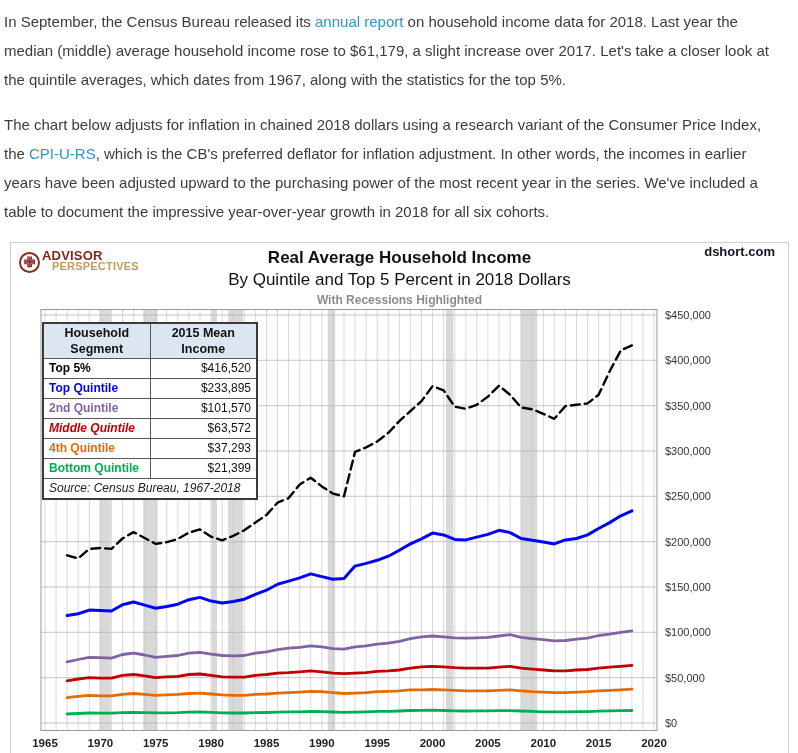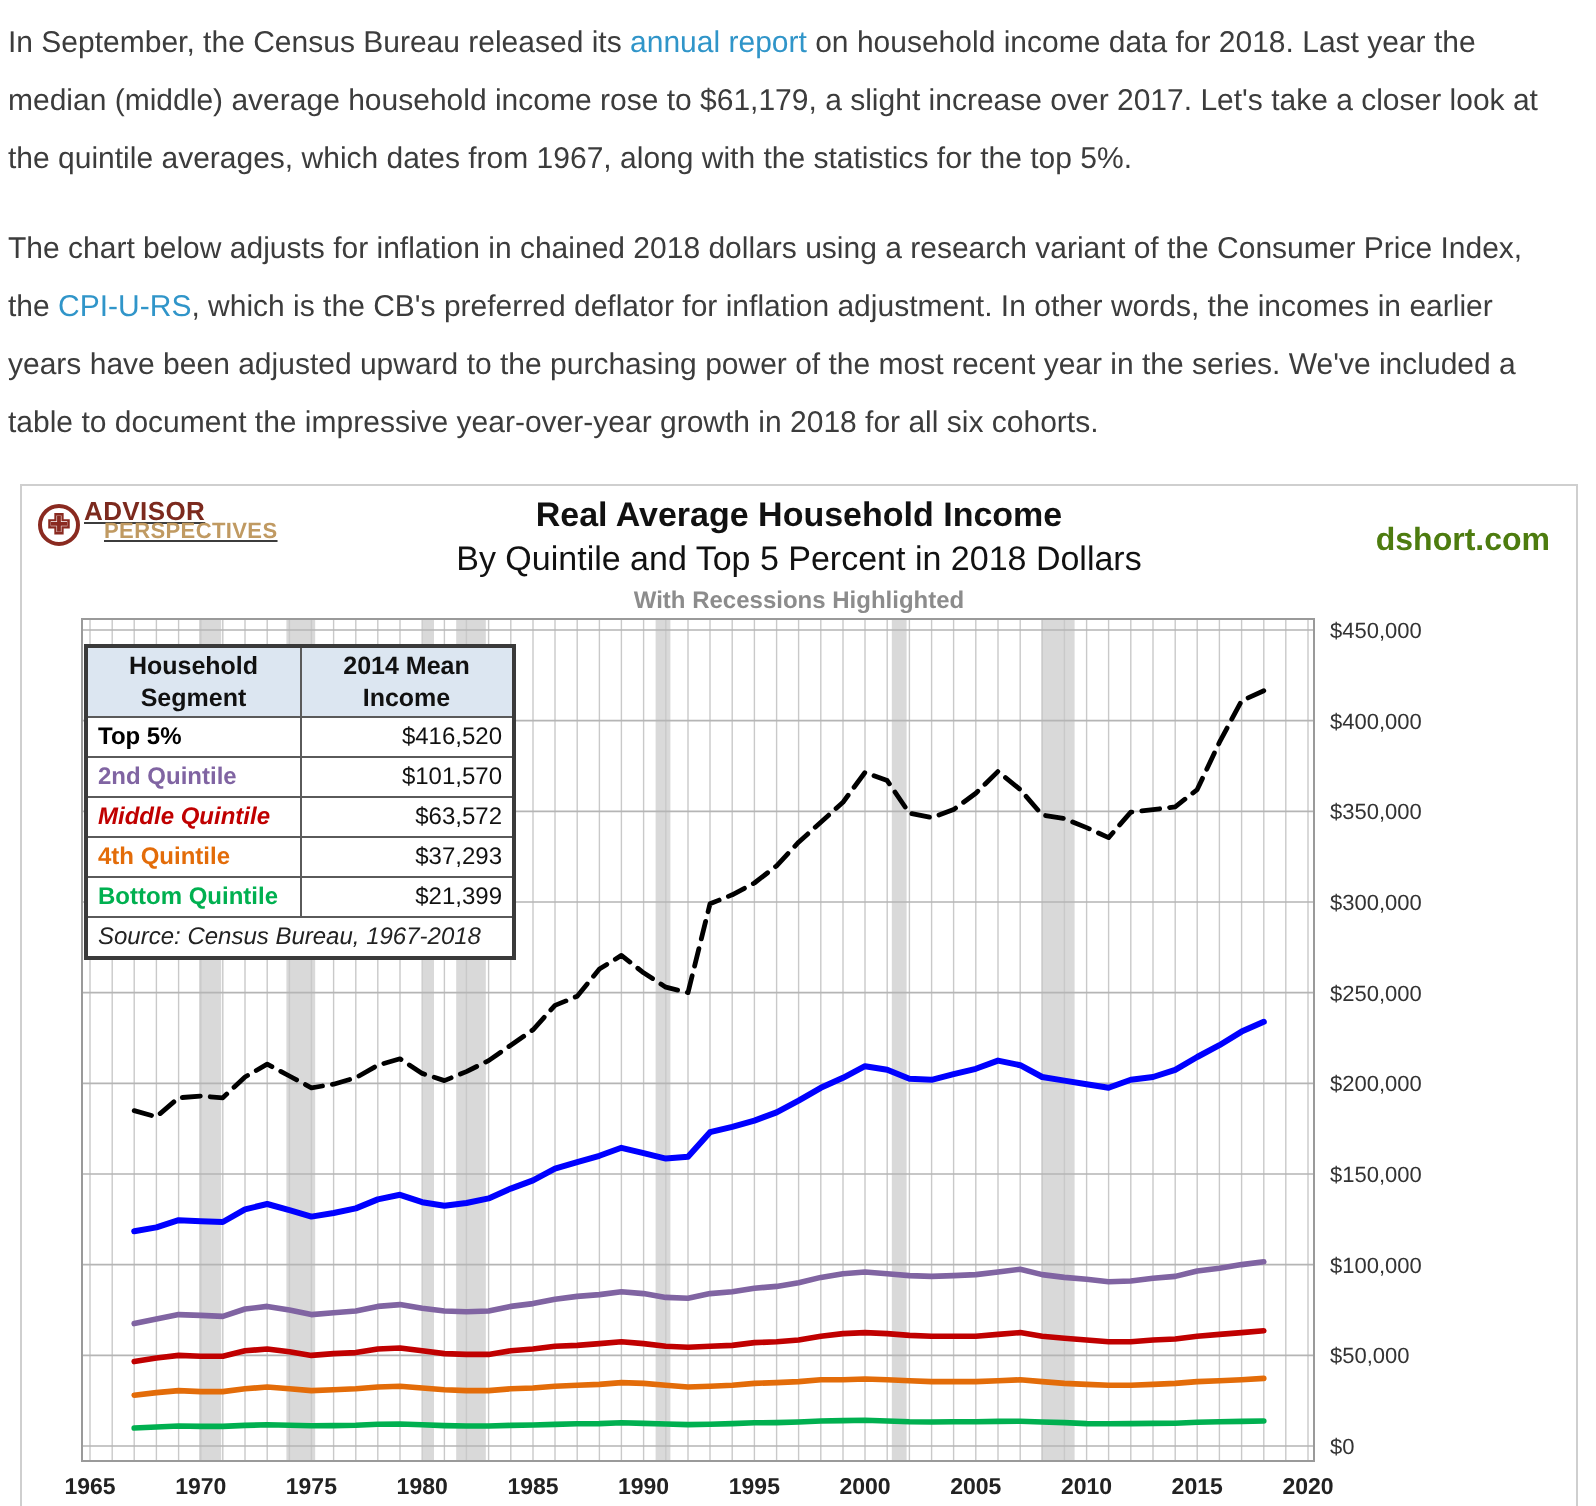--- a/index.html
+++ b/index.html
@@ -36,32 +36,32 @@
     display: flex; align-items: flex-start;
   }
   .logo-icon {
     width: 21px; height: 21px; border-radius: 50%;
     border: 2px solid #8a2a20;
     color: #8a2a20;
     font-size: 14px; line-height: 17px; text-align: center;
     font-weight: bold;
     margin-top: 2px;
   }
-  .logo-text { margin-left: 2px; line-height: 12px; text-decoration: underline; }
+  .logo-text { margin-left: 2px; line-height: 12px; }
   .logo-line1 {
     font-size: 13px; font-weight: bold; color: #7c2a1e;
     letter-spacing: 0.2px; display: block;
   }
   .logo-line2 {
     font-size: 11px; font-weight: bold; color: #c09a62;
     letter-spacing: 0.2px; display: block; margin: -2px 0 0 10px;
   }
   .site {
-    position: absolute; right: 13px; top: 19px;
-    font-size: 16px; font-weight: bold; color: #4d7c0f;
+    position: absolute; right: 13px; top: 1px;
+    font-size: 13px; font-weight: bold; color: #0f172a;
   }
   .titles { text-align: center; padding-top: 4px; }
   .chart-title { font-size: 17px; font-weight: bold; color: #111; line-height: 22px; }
   .chart-subtitle { font-size: 17px; font-weight: normal; color: #111; line-height: 22px; }
   .chart-note { font-size: 12px; font-weight: bold; color: #8c8c8c; line-height: 17px; margin-top: 1px; }
 
   .chart-canvas { position: relative; width: 779px; height: 452px; }
   svg { font-family: "Liberation Sans", sans-serif; display: block; }
 
   
@@ -227,27 +227,31 @@
           <text x="532.3" y="438">2010</text>
           <text x="587.6" y="438">2015</text>
           <text x="643.0" y="438">2020</text>
         </g>
       </svg>
 
     <table class="legend">
       <thead>
         <tr>
           <th><span>Household</span><br><span>Segment</span></th>
-          <th><span>2014 Mean</span><br><span>Income</span></th>
+          <th><span>2015 Mean</span><br><span>Income</span></th>
         </tr>
       </thead>
       <tbody>
         <tr>
           <td class="lab" style="color: rgb(0, 0, 0);">Top 5%</td>
           <td class="val">$416,520</td>
+        </tr>
+        <tr>
+          <td class="lab" style="color: rgb(0, 0, 255);">Top Quintile</td>
+          <td class="val">$233,895</td>
         </tr>
         <tr>
           <td class="lab" style="color: rgb(128, 100, 162);">2nd Quintile</td>
           <td class="val">$101,570</td>
         </tr>
         <tr>
           <td class="lab" style="color: rgb(192, 0, 0); font-style: italic;">Middle Quintile</td>
           <td class="val">$63,572</td>
         </tr>
         <tr>

